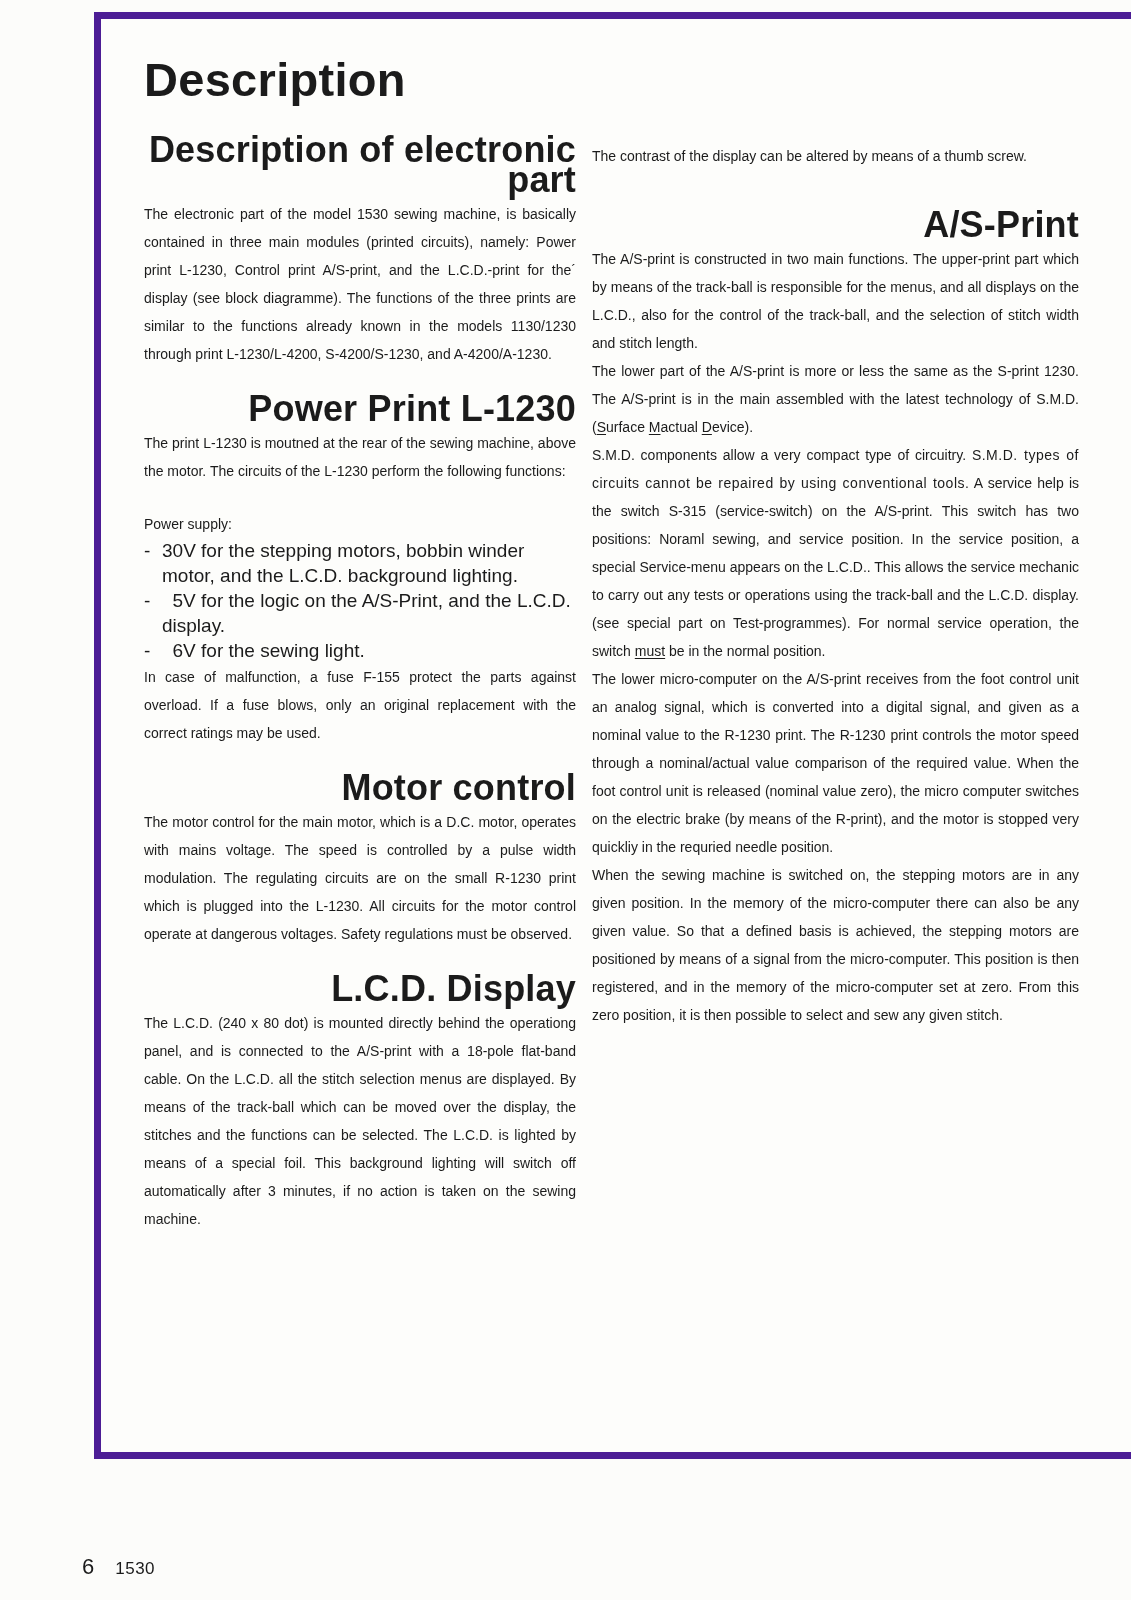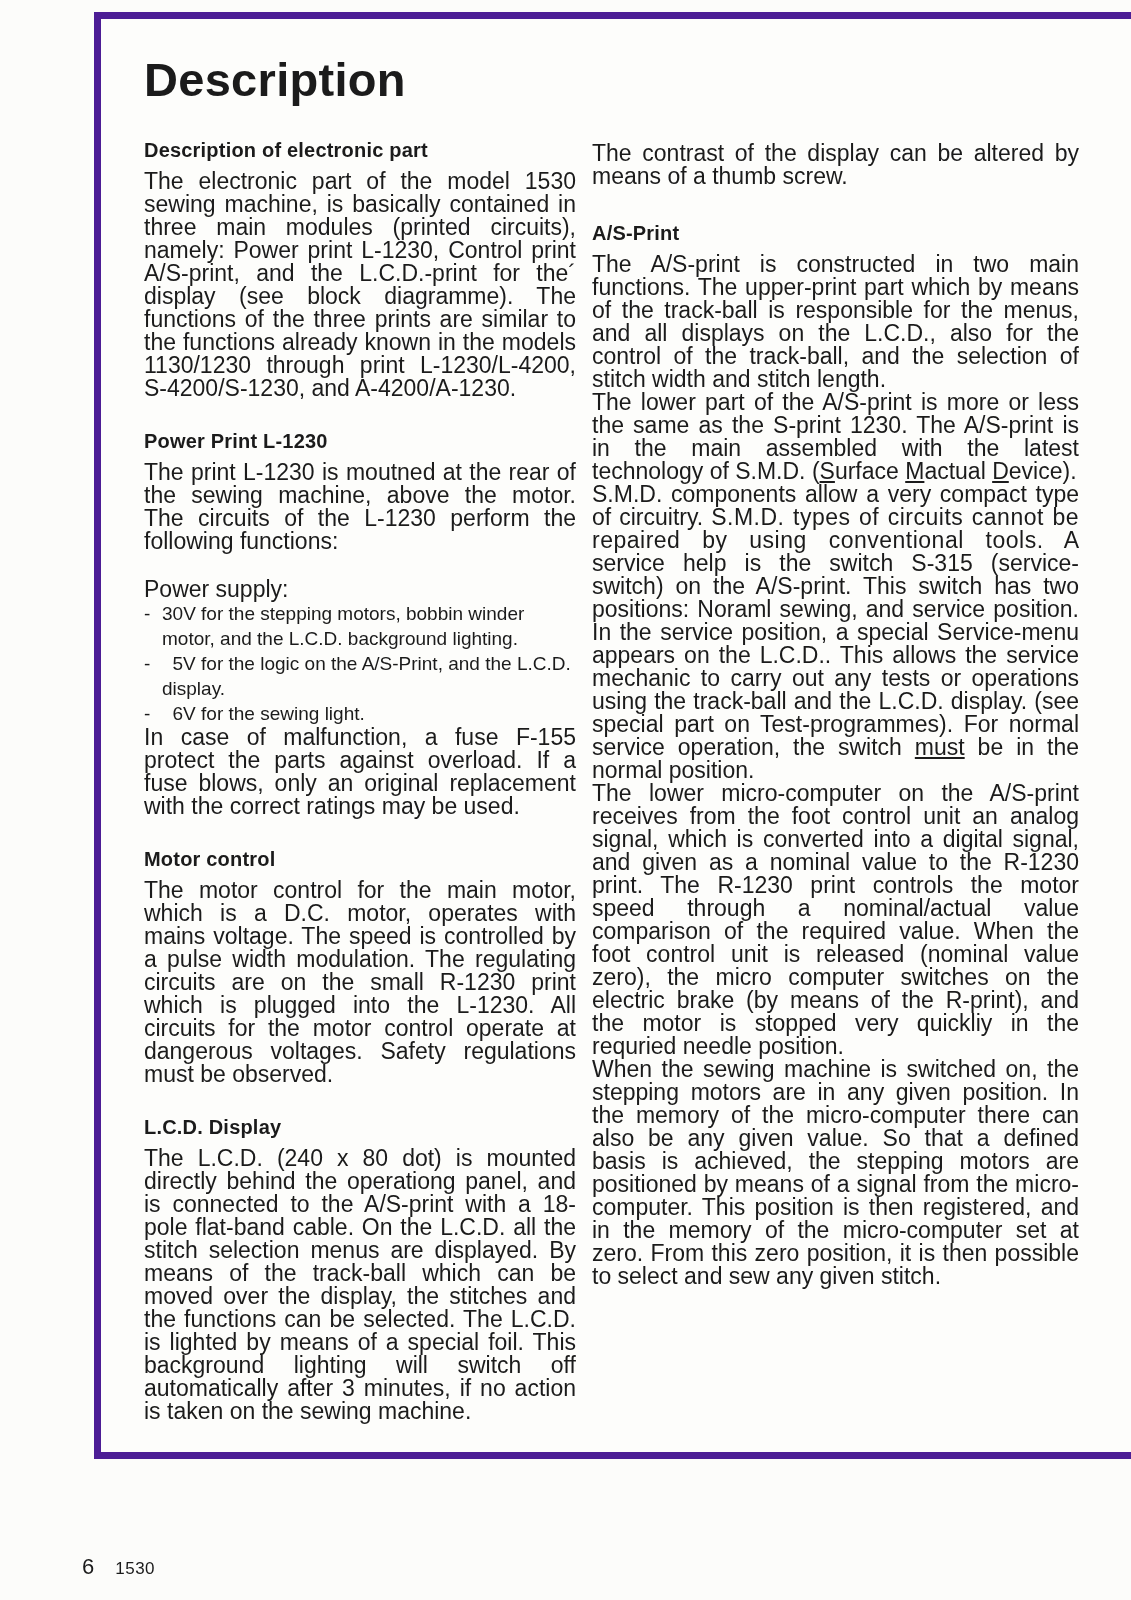--- a/index.html
+++ b/index.html
@@ -15,25 +15,25 @@
     width:1084px; height:1447px;
     border:7px solid #4c1d95;
     background:#fdfdfb;
     overflow:hidden;
   }
   .inner { padding:36px 16px 0 43px; }
   .title { font-size:47px; font-weight:bold; line-height:1.05; letter-spacing:0.3px; }
   .columns { display:flex; gap:16px; margin-top:31px; }
   .col-left  { width:432px; flex:none; }
   .col-right { width:487px; flex:none; }
-  .h2 { font-size:20px; line-height:30px; font-weight:bold; margin:26px 0 5px 0; letter-spacing:0.2px; }
+  .h2 { font-size:36px; line-height:30px; font-weight:bold; margin:26px 0 5px 0; letter-spacing:0.2px;text-align:right; }
   .h2.first { margin-top:0; }
-  .h2.as-print { margin-top:30px; }
+  .h2.as-print { margin-top:40px; }
   p.body {
-    font-size:23px; line-height:23px;
+    font-size:14px; line-height:28px;
     text-align:justify;
   }
   p.intro { margin-top:7px; }
   .mt { margin-top:25px; }
   .list { font-size:19px; line-height:25px; }
   .list-item { display:flex; }
   .list-item .dash { flex:none; width:18px; }
   .list-item .item-text { flex:1; }
   .b { font-weight:normal; letter-spacing:0.5px; }
   .u { text-decoration:underline; text-underline-offset:2px; }

